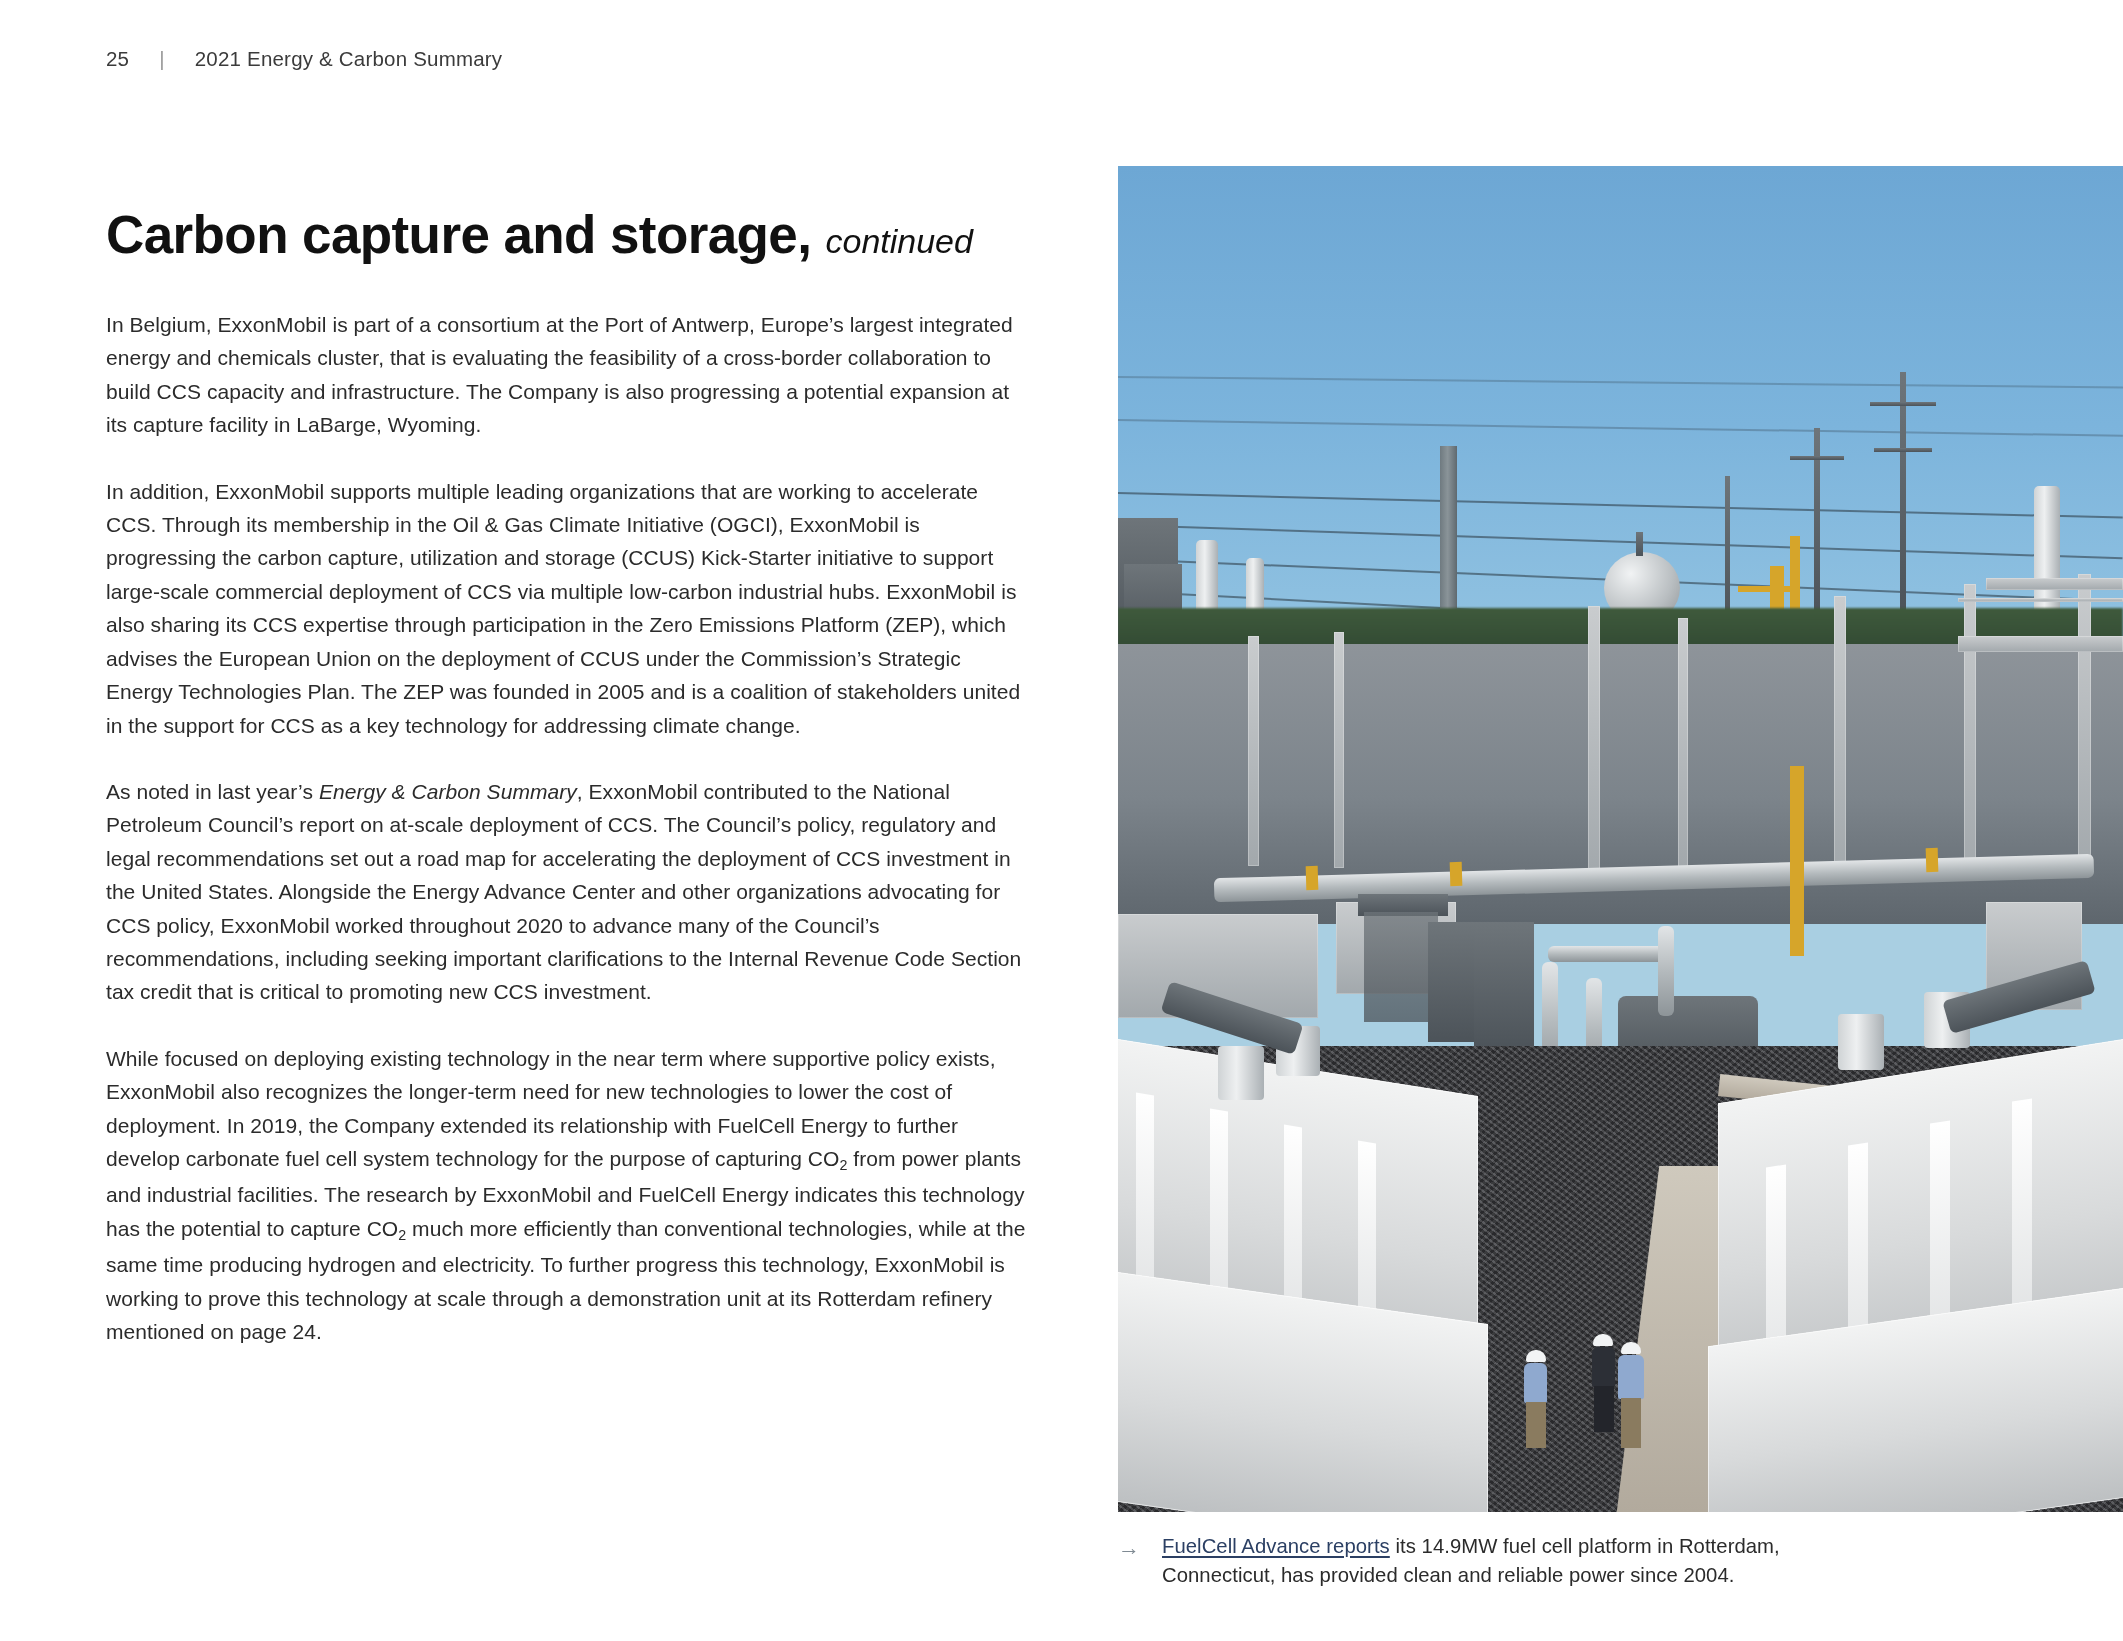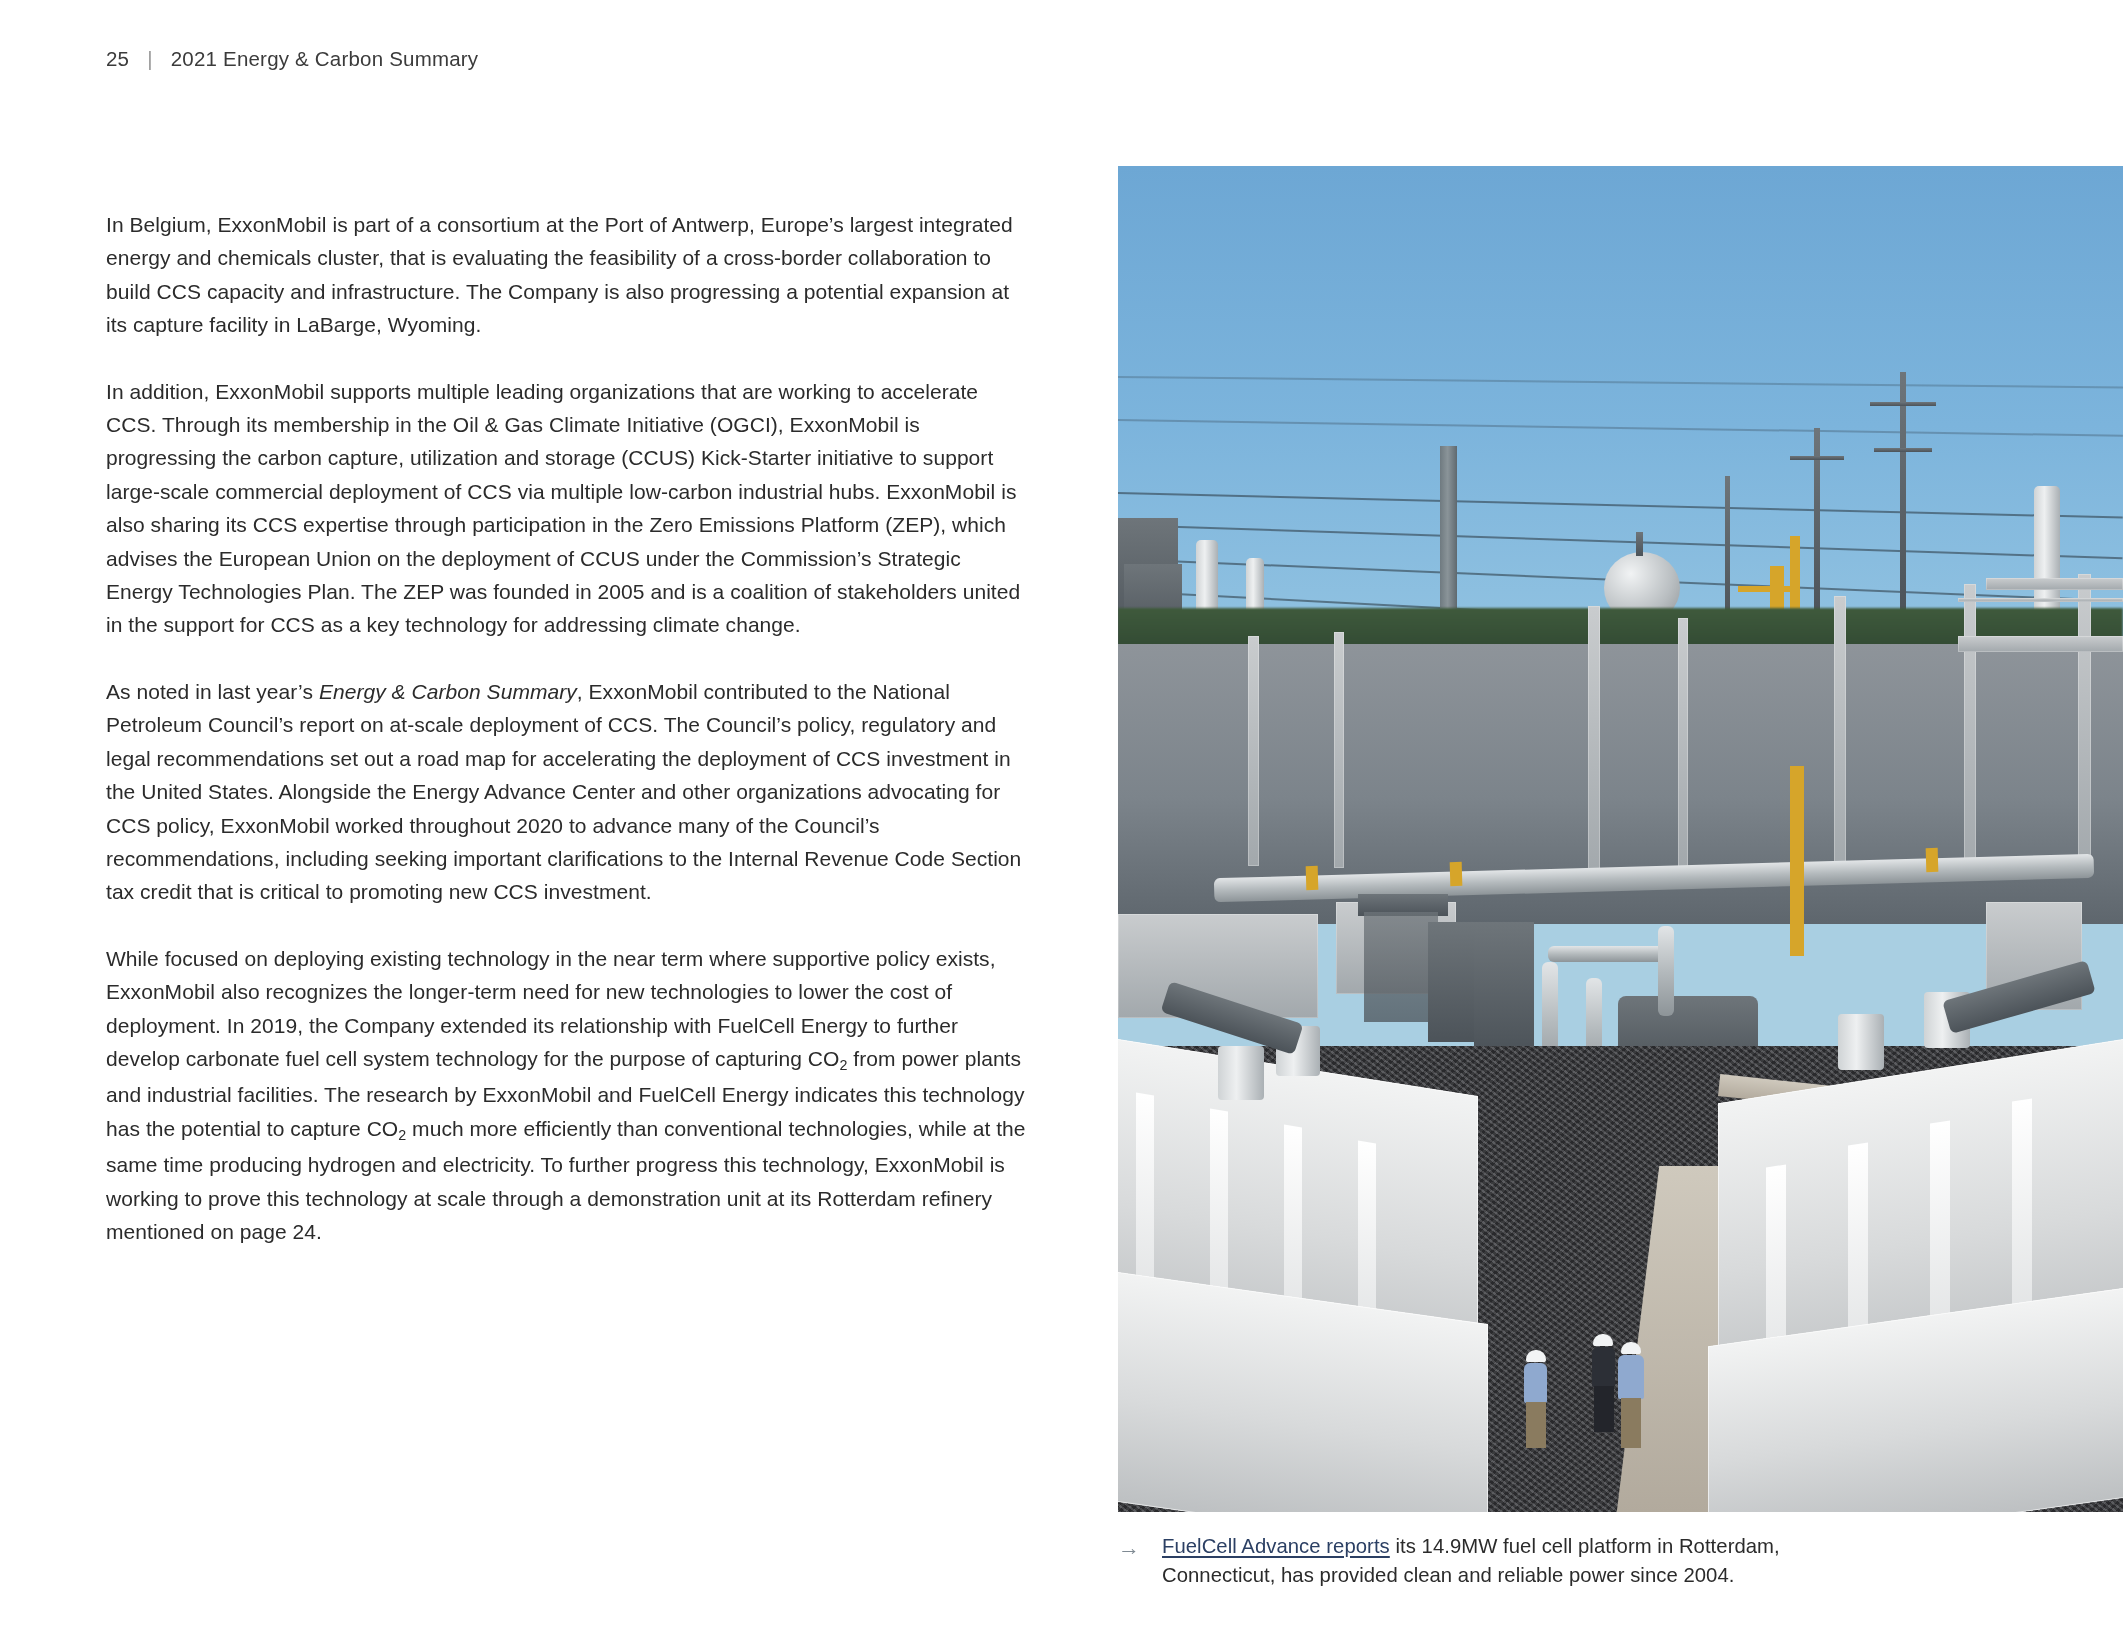--- a/index.html
+++ b/index.html
@@ -19,21 +19,21 @@
     overflow: hidden;
   }
 
   
   .running-header {
     position: absolute;
     left: 106px;
     top: 47px;
     display: flex;
     align-items: baseline;
-    gap: 4px;
+    gap: 16px;
     font-size: 20.5px;
     letter-spacing: 0.2px;
     color: #3b3b3b;
     white-space: nowrap;
   }
   .running-header .folio { color: #3b3b3b; }
   .running-header .rule {
     display: inline-block;
     margin: 0 14px;
     color: #9a9a9a;
@@ -230,20 +230,24 @@
 <div class="page">
 
   <div class="running-header">
     <span class="folio">25</span>
     <span class="rule">|</span>
     <span class="doc-title">2021 Energy &amp; Carbon Summary</span>
   </div>
 
   <div class="text-column">
 
+    <h1 class="page-title">
+      <span>Carbon capture and storage,</span>
+      <span class="continued">continued</span>
+    </h1>
 
     <p class="body-para">In Belgium, ExxonMobil is part of a consortium at the Port of Antwerp, Europe’s largest integrated energy and chemicals cluster, that is evaluating the feasibility of a cross-border collaboration to build CCS capacity and infrastructure. The Company is also progressing a potential expansion at its capture facility in LaBarge, Wyoming.</p>
 
     <p class="body-para">In addition, ExxonMobil supports multiple leading organizations that are working to accelerate CCS. Through its membership in the Oil &amp; Gas Climate Initiative (OGCI), ExxonMobil is progressing the carbon capture, utilization and storage (CCUS) Kick-Starter initiative to support large-scale commercial deployment of CCS via multiple low-carbon industrial hubs. ExxonMobil is also sharing its CCS expertise through participation in the Zero Emissions Platform (ZEP), which advises the European Union on the deployment of CCUS under the Commission’s Strategic Energy Technologies Plan. The ZEP was founded in 2005 and is a coalition of stakeholders united in the support for CCS as a key technology for addressing climate change.</p>
 
     <p class="body-para">
       <span>As noted in last year’s </span><em>Energy &amp; Carbon Summary</em><span>, ExxonMobil contributed to the National Petroleum Council’s report on at-scale deployment of CCS. The Council’s policy, regulatory and legal recommendations set out a road map for accelerating the deployment of CCS investment in the United States. Alongside the Energy Advance Center and other organizations advocating for CCS policy, ExxonMobil worked throughout 2020 to advance many of the Council’s recommendations, including seeking important clarifications to the Internal Revenue Code Section tax credit that is critical to promoting new CCS investment.</span>
     </p>
 
     <p class="body-para">

